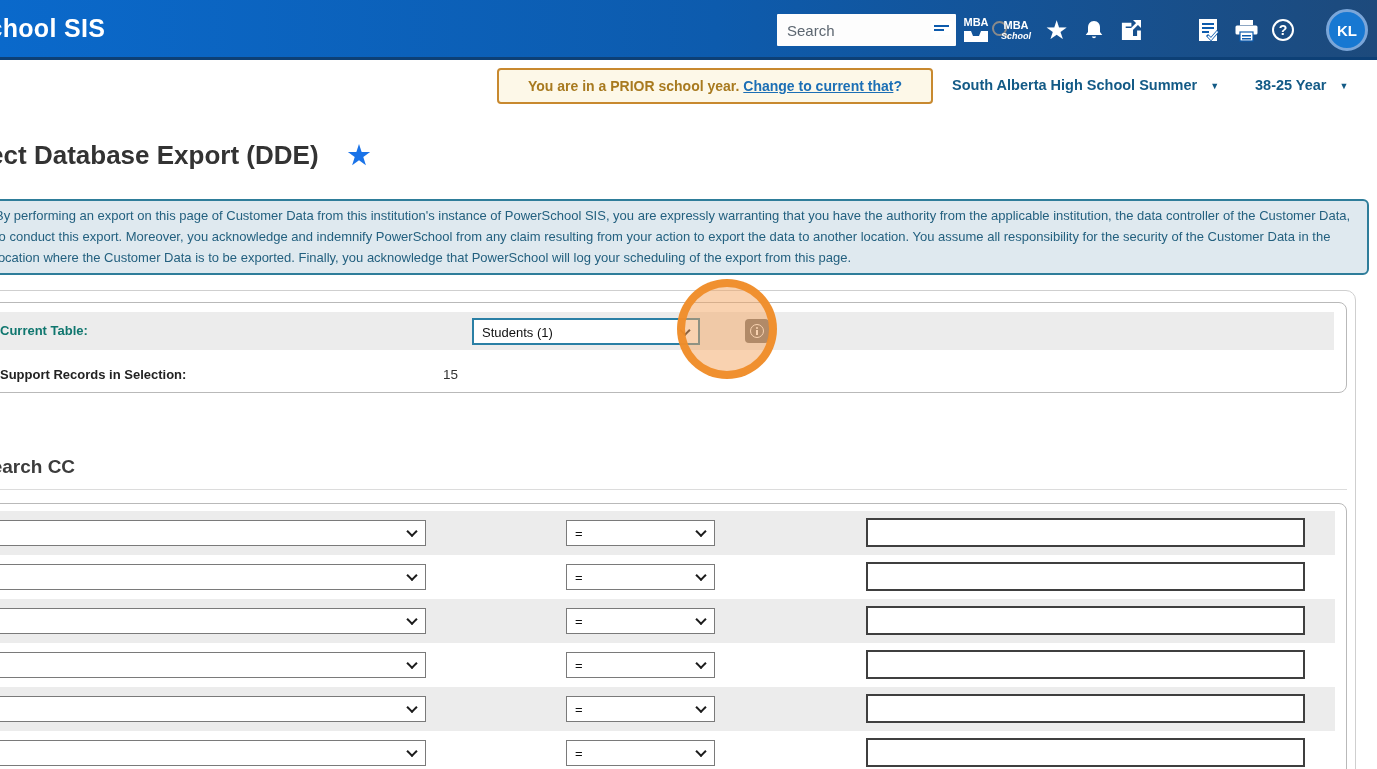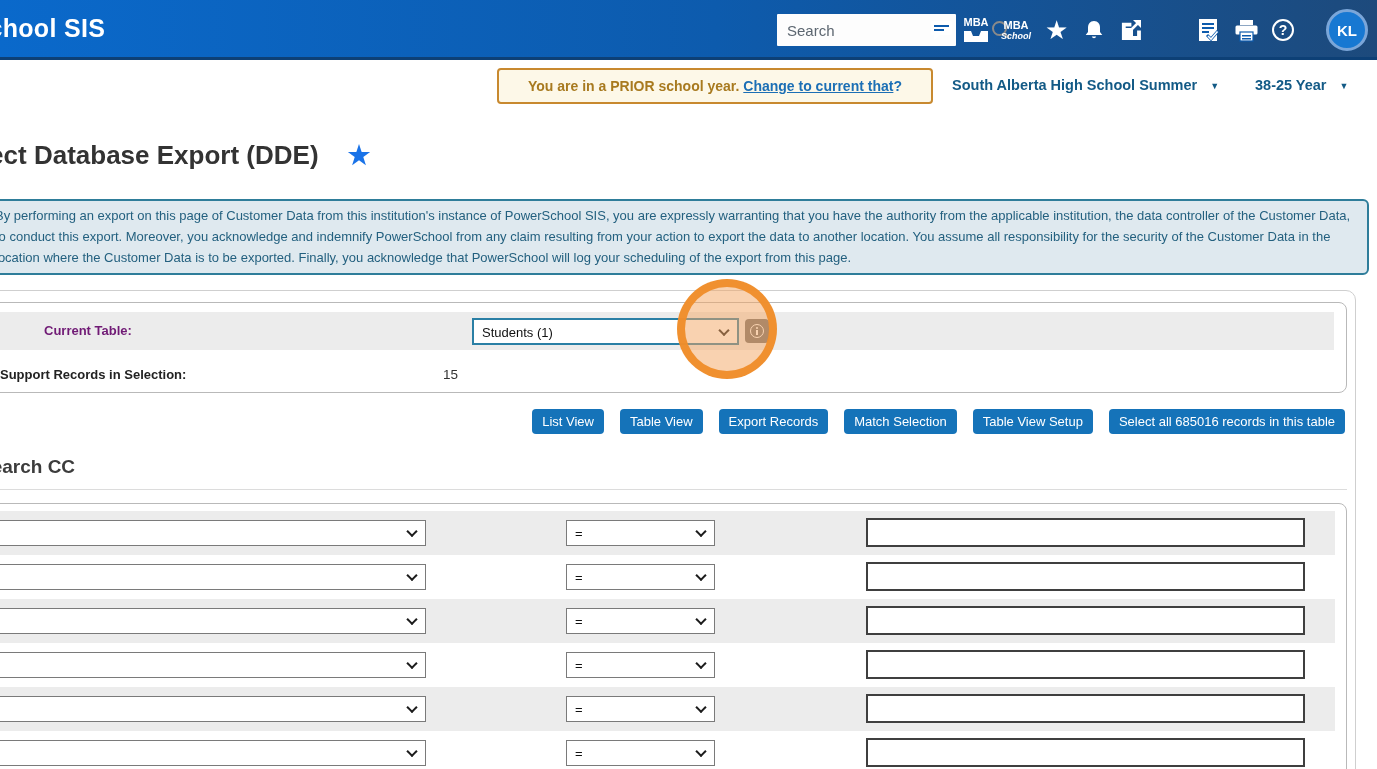--- a/index.html
+++ b/index.html
@@ -53,31 +53,31 @@
     background:#dfe9ef; border:2px solid #2e7d9a; border-radius:6px;
     padding:4px 16px 5px 108px; font-size:13px; line-height:21px; color:#23607f; }
 
   .card { position:absolute; left:-115px; top:180px; width:1471px; height:610px;
     border:1px solid #cfcfcf; border-radius:10px; background:#fff; }
 
   .panel1 { position:absolute; left:4px; top:11px; width:1457px; height:91px;
     border:1px solid #b9b9b9; border-radius:8px; background:#fff; }
   .p1-grayrow { position:absolute; left:1px; top:9px; width:calc(100% - 13px); height:38px;
     background:#ececec; }
-  .p1-label1 { position:absolute; left:109px; top:20px; font-size:13px; font-weight:bold; color:#701a75;margin-left:44px; }
+  .p1-label1 { position:absolute; left:109px; top:20px; font-size:13px; font-weight:bold; color:#0f766e; }
   .p1-label2 { position:absolute; left:109px; top:64px; font-size:13px; font-weight:bold; color:#222; }
   .p1-value  { position:absolute; left:552px; top:64px; font-size:13.5px; color:#333; }
 
   .selectbox { position:absolute; background:#fff; border:1px solid #7a7a7a; cursor:pointer; }
   .selectbox .val { position:absolute; left:8px; top:50%; transform:translateY(-50%);
     font-size:13px; color:#111; white-space:nowrap; }
   .chev { position:absolute; right:9px; top:50%; width:8px; height:8px;
     border-right:2px solid #1c1c1c; border-bottom:2px solid #1c1c1c;
     transform:translateY(-70%) rotate(45deg); }
-  .table-select { left:581px; top:15px; width:267px; height:27px; border:2px solid #2a7fa5; }
+  .table-select { left:581px; top:15px; width:228px; height:27px; border:2px solid #2a7fa5; }
   .info-btn { position:absolute; left:854px; top:16px; width:24px; height:24px;
     background:#6e6e6e; border-radius:4px; display:flex; align-items:center; justify-content:center; cursor:pointer; }
   .info-i { position:relative; width:14px; height:14px; border:1.5px solid #fff; border-radius:50%; }
   .info-i::before { content:""; position:absolute; left:4.6px; top:2px; width:2px; height:2px;
     background:#fff; border-radius:50%; }
   .info-i::after { content:""; position:absolute; left:4.6px; top:5.2px; width:2px; height:4.5px;
     background:#fff; }
 
   .btn-row { position:absolute; top:118px; right:10px; display:flex; gap:16px; }
   .blue-btn { background:#1573b9; color:#fff; font-size:13px; padding:5px 10px;
@@ -234,28 +234,20 @@
         <span class="val">Students (1)</span>
         <span class="chev"></span>
       </div>
       <div class="info-btn">
         <span class="info-i"></span>
       </div>
       <span class="p1-label2">Support Records in Selection:</span>
       <span class="p1-value">15</span>
     </div>
 
-    <div class="btn-row">
-      <button class="blue-btn">List View</button>
-      <button class="blue-btn">Table View</button>
-      <button class="blue-btn">Export Records</button>
-      <button class="blue-btn">Match Selection</button>
-      <button class="blue-btn">Table View Setup</button>
-      <button class="blue-btn">Select all 685016 records in this table</button>
-    </div>
 
     <h2 class="search-heading">Search CC</h2>
     <div class="divider"></div>
 
     <div class="panel2">
       <div>
           <div class="srow gray">
     <div class="selectbox field-select">
       <span class="val"></span>
       <span class="chev"></span>

